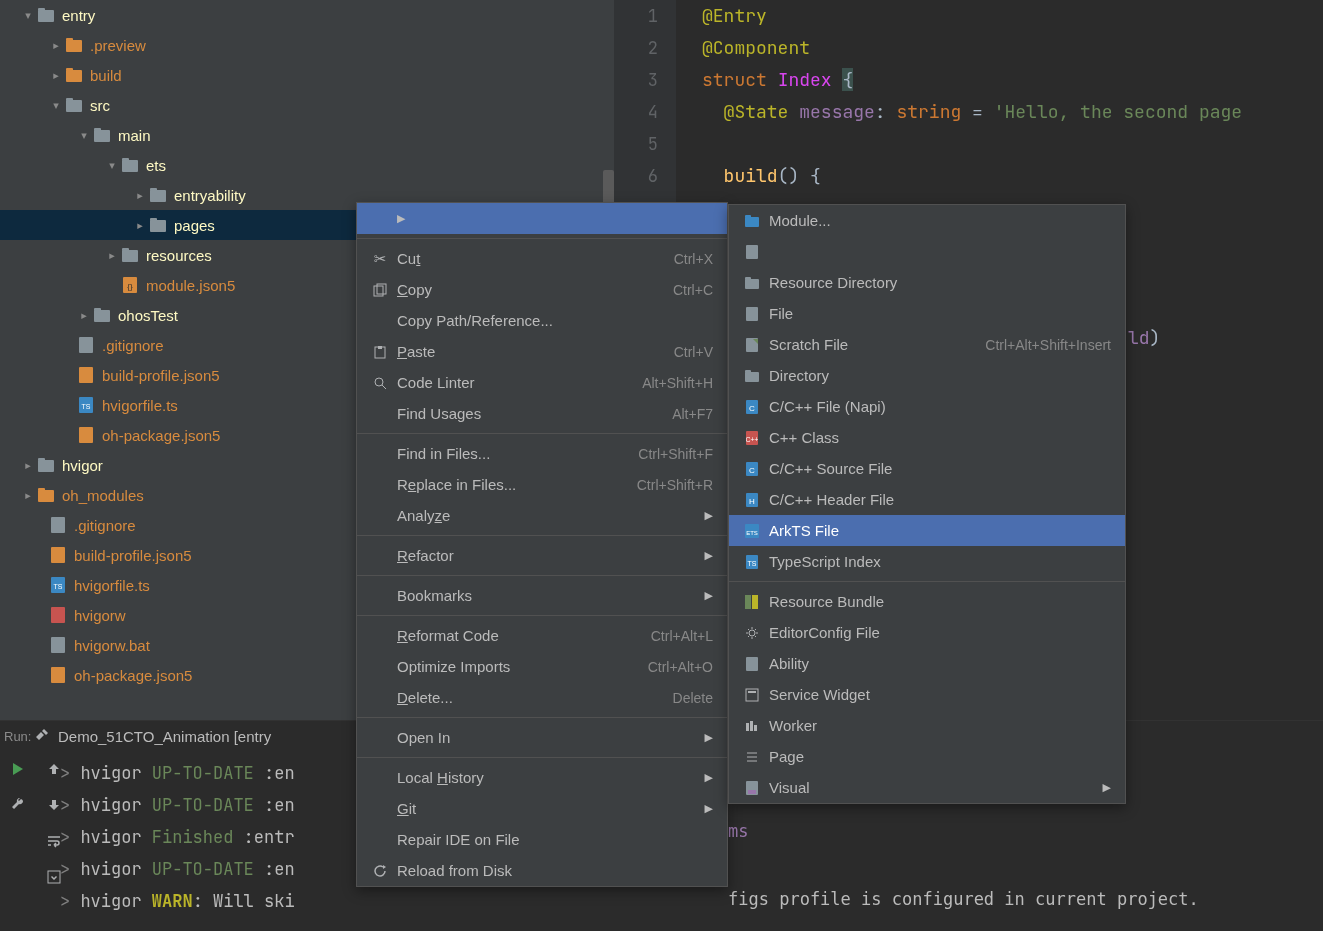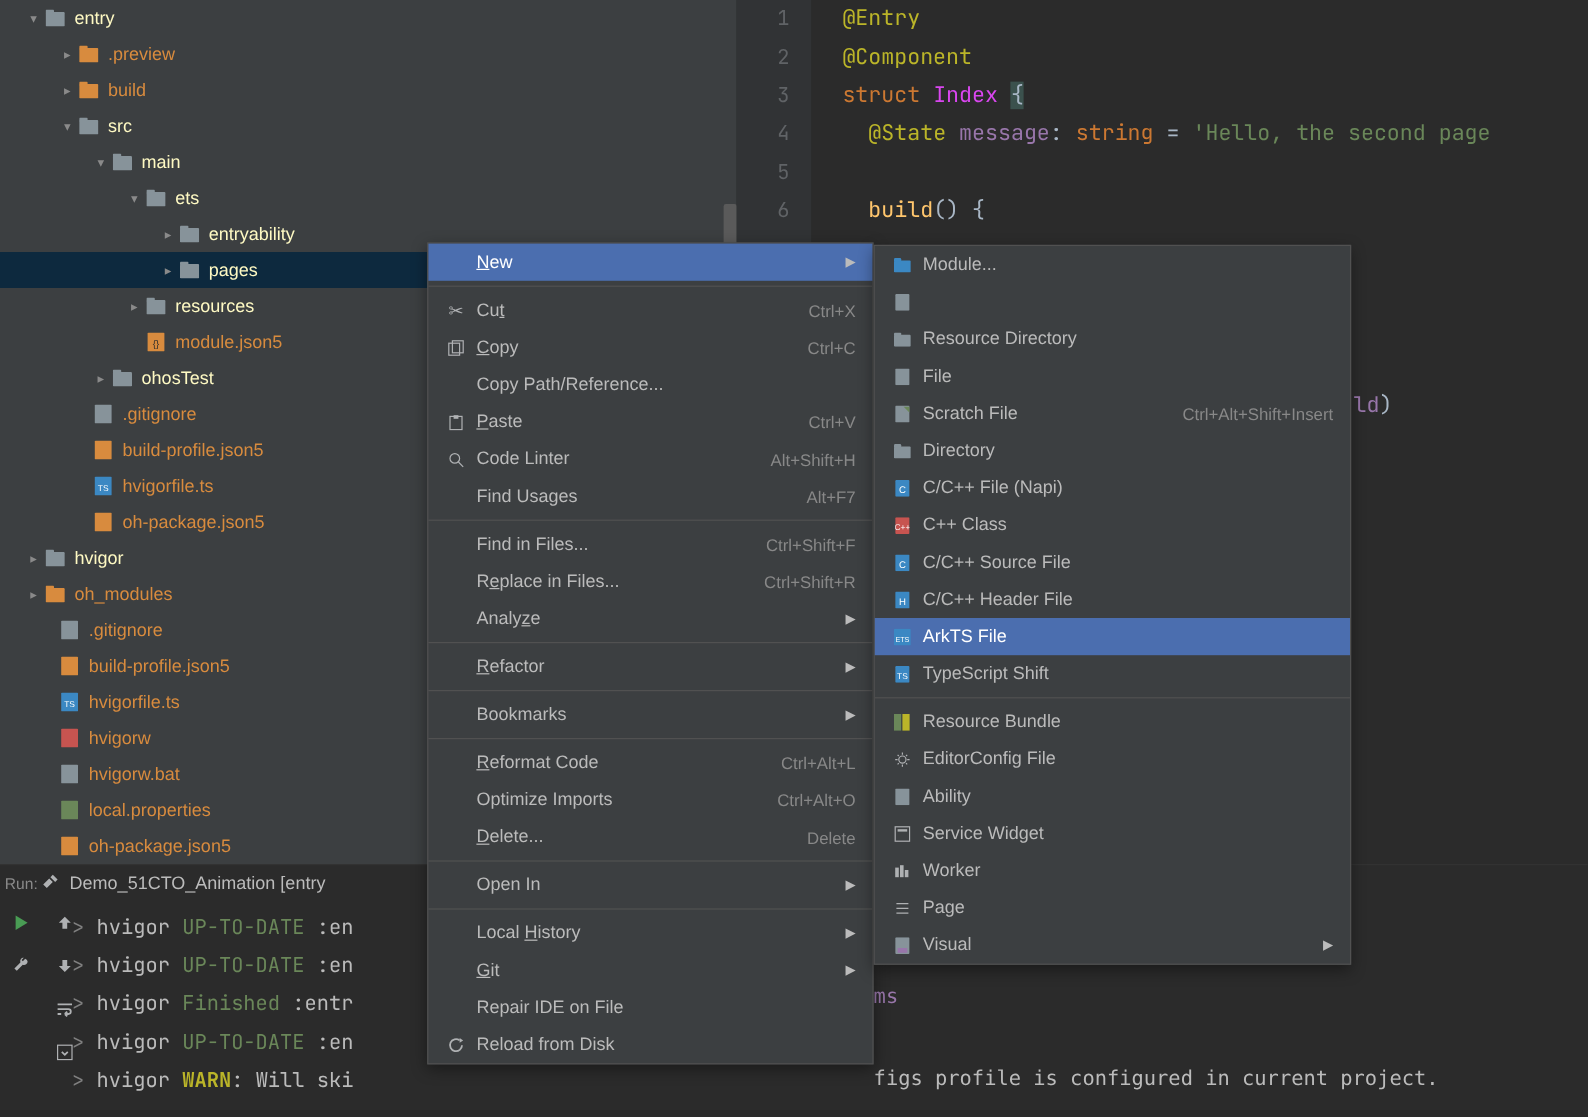--- a/index.html
+++ b/index.html
@@ -396,28 +396,20 @@
       </span>
     <span class="tree-label orange">hvigorw</span>
   </div>
   <div class="tree-item" style="padding-left:48px">
     <span class="tree-icon">
         <svg width="16" height="16">
           <rect fill="#87939a" width="14" height="16" x="1" rx="1"></rect>
         </svg>
       </span>
     <span class="tree-label orange">hvigorw.bat</span>
-  </div>
-  <div class="tree-item" style="padding-left:48px">
-    <span class="tree-icon">
-        <svg width="16" height="16">
-          <rect fill="#6a8759" width="14" height="16" x="1" rx="1"></rect>
-        </svg>
-      </span>
-    <span class="tree-label orange">local.properties</span>
   </div>
   <div class="tree-item" style="padding-left:48px">
     <span class="tree-icon">
         <svg width="16" height="16">
           <rect class="file-json" width="14" height="16" x="1" rx="1"></rect>
         </svg>
       </span>
     <span class="tree-label orange">oh-package.json5</span>
   </div>
 </div>
@@ -504,21 +496,20 @@
     <div class="console-line"><span class="c-arrow">&gt; </span><span class="c-hvigor">hvigor </span><span class="c-uptodate">UP-TO-DATE</span><span> :en</span></div>
     <div class="console-line"><span class="c-arrow">&gt; </span><span class="c-hvigor">hvigor </span><span class="c-warn">WARN</span><span>: Will ski</span></div>
   </div>
   <div style="position:absolute;left:728px;top:100px;color:#9876aa;font-family:Consolas,monospace;font-size:17px">ms</div>
   <div style="position:absolute;left:728px;top:168px;color:#bbbbbb;font-family:Consolas,monospace;font-size:17px">figs profile is configured in current project.</div>
 </div>
 
 <div class="menu" style="left:356px;top:202px;width:372px">
   <div class="menu-item highlight">
     <span class="menu-icon"></span>
-    <span class="menu-label"><u>N</u>ew</span>
     <span class="menu-arrow">▶</span>
   </div>
   <div class="menu-sep"></div>
   <div class="menu-item">
     <span class="menu-icon">✂</span>
     <span class="menu-label">Cu<u>t</u></span>
     <span class="menu-shortcut">Ctrl+X</span>
   </div>
   <div class="menu-item">
     <span class="menu-icon">
@@ -733,21 +724,21 @@
       </span>
     <span class="menu-label">ArkTS File</span>
   </div>
   <div class="menu-item">
     <span class="menu-icon">
         <svg width="12" height="14">
           <rect fill="#3b88c3" width="12" height="14" rx="1"></rect>
           <text x="6" y="11" font-size="7" fill="#fff" text-anchor="middle">TS</text>
         </svg>
       </span>
-    <span class="menu-label">TypeScript Shift</span>
+    <span class="menu-label">TypeScript Index</span>
   </div>
   <div class="menu-sep"></div>
   <div class="menu-item">
     <span class="menu-icon">
         <svg width="14" height="14">
           <rect fill="#6a8759" width="6" height="14"></rect>
           <rect fill="#bbb529" x="7" width="6" height="14"></rect>
         </svg>
       </span>
     <span class="menu-label">Resource Bundle</span>

